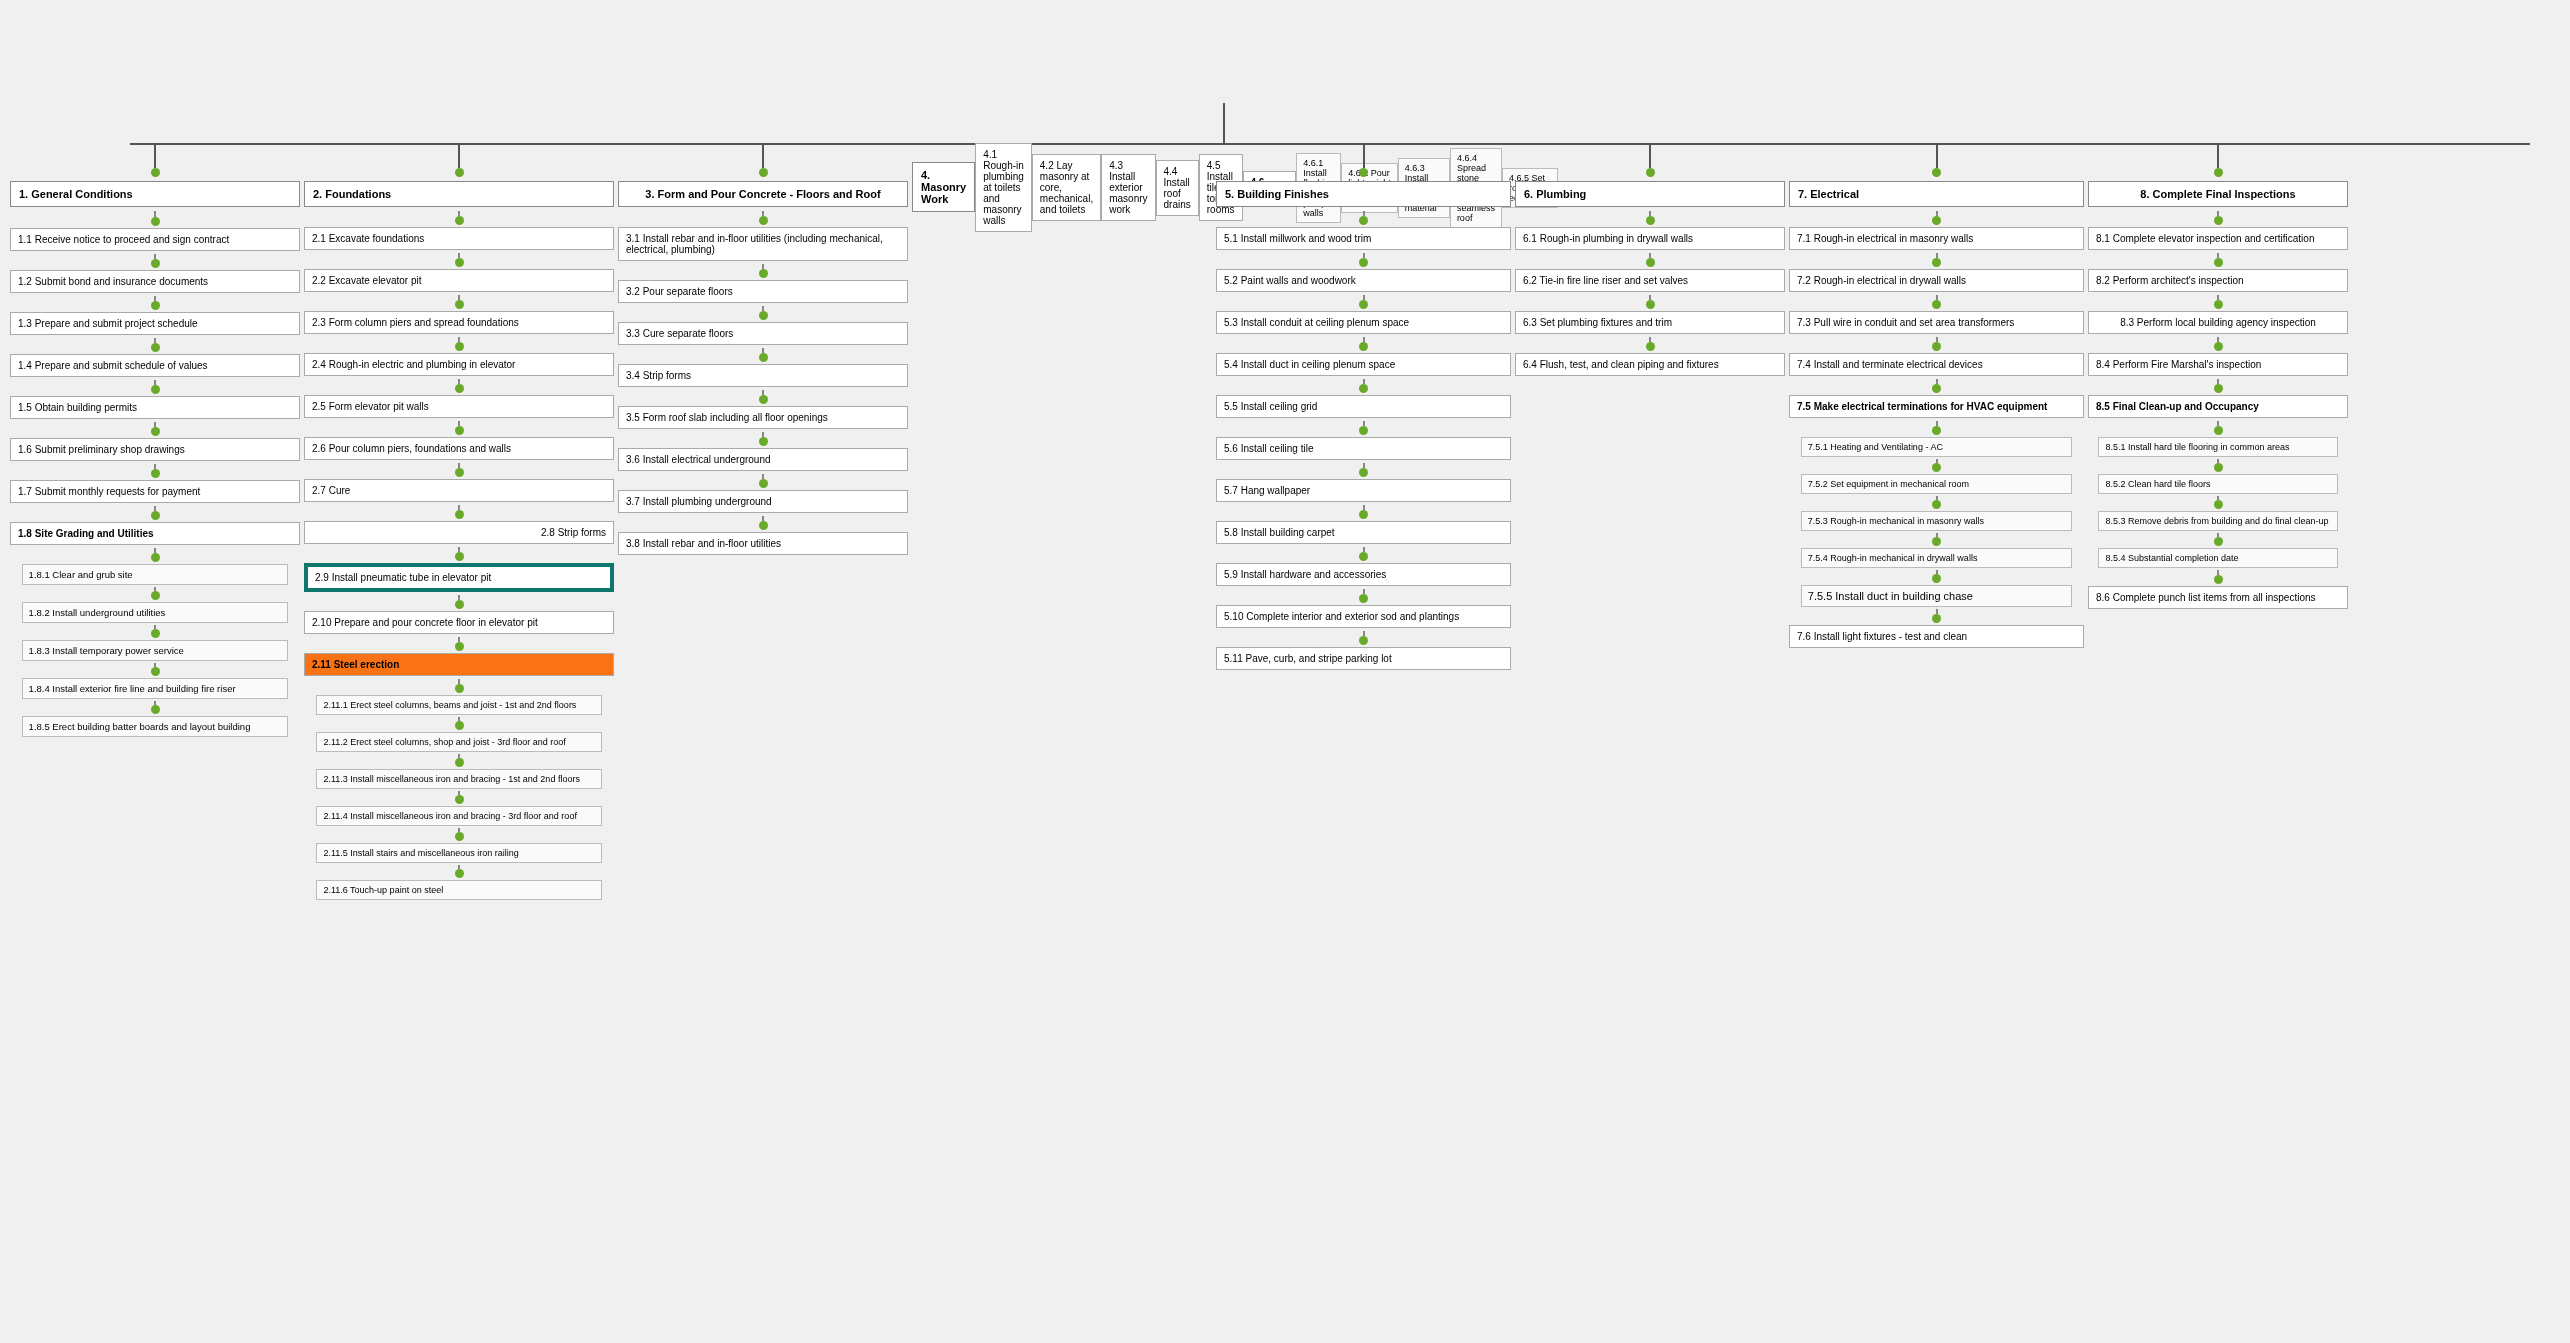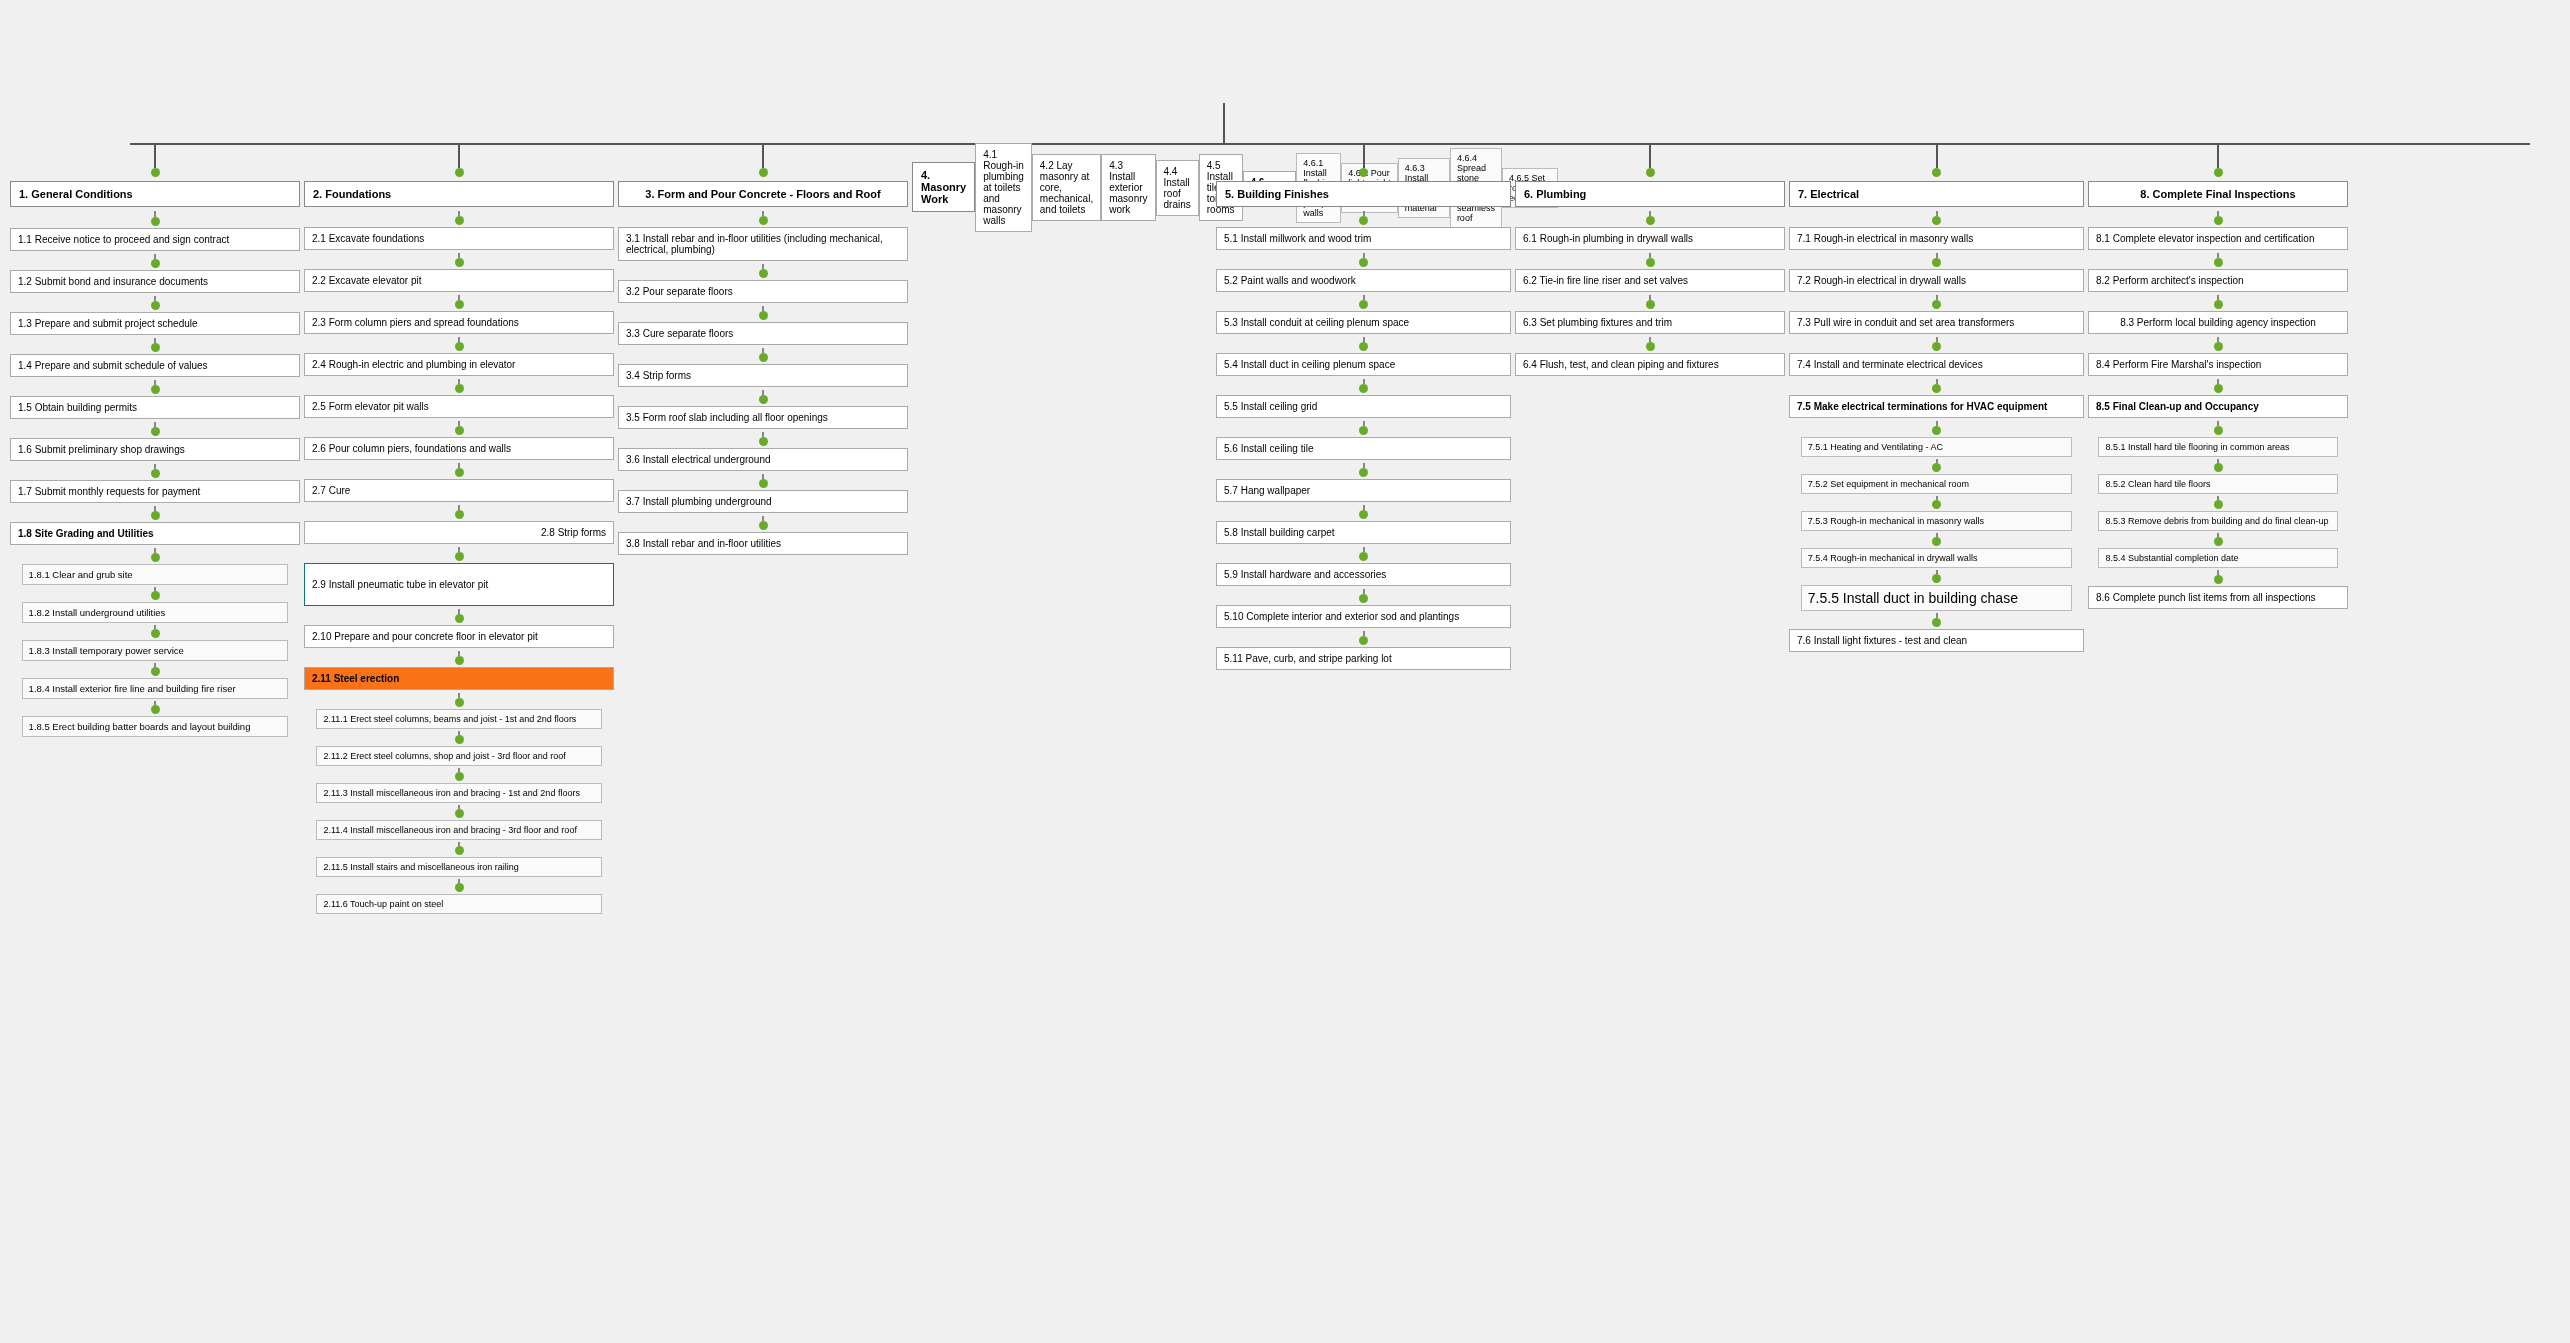--- a/index.html
+++ b/index.html
@@ -114,21 +114,21 @@
       <div style="width:9px;height:9px;background:#6aaa2a;border-radius:50%;margin:0 auto 2px;"></div>
       <div style="width:100%;border:1px solid #aaa;background:#fff;padding:5px 7px;margin-bottom:3px;font-size:10px;"><span>2.6  Pour column piers, foundations and walls</span></div>
       <div style="width:2px;height:5px;background:#888;margin:0 auto;"></div>
       <div style="width:9px;height:9px;background:#6aaa2a;border-radius:50%;margin:0 auto 2px;"></div>
       <div style="width:100%;border:1px solid #aaa;background:#fff;padding:5px 7px;margin-bottom:3px;font-size:10px;"><span>2.7  Cure</span></div>
       <div style="width:2px;height:5px;background:#888;margin:0 auto;"></div>
       <div style="width:9px;height:9px;background:#6aaa2a;border-radius:50%;margin:0 auto 2px;"></div>
       <div style="width:100%;border:1px solid #aaa;background:#fff;padding:5px 7px;margin-bottom:3px;font-size:10px;text-align:right;"><span>2.8  Strip forms</span></div>
       <div style="width:2px;height:5px;background:#888;margin:0 auto;"></div>
       <div style="width:9px;height:9px;background:#6aaa2a;border-radius:50%;margin:0 auto 2px;"></div>
-      <div style="width:100%;border:1px solid #0f766e;background:#fff;padding:15px 7px;margin-bottom:3px;font-size:10px;"><span>2.9  Install pneumatic tube in elevator pit</span></div>
+      <div style="width:100%;border:4px solid #0f766e;background:#fff;padding:5px 7px;margin-bottom:3px;font-size:10px;"><span>2.9  Install pneumatic tube in elevator pit</span></div>
       <div style="width:2px;height:5px;background:#888;margin:0 auto;"></div>
       <div style="width:9px;height:9px;background:#6aaa2a;border-radius:50%;margin:0 auto 2px;"></div>
       <div style="width:100%;border:1px solid #aaa;background:#fff;padding:5px 7px;margin-bottom:3px;font-size:10px;"><span>2.10  Prepare and pour concrete floor in elevator pit</span></div>
       <div style="width:2px;height:5px;background:#888;margin:0 auto;"></div>
       <div style="width:9px;height:9px;background:#6aaa2a;border-radius:50%;margin:0 auto 2px;"></div>
       <div style="width:100%;border:1px solid #aaa;background:#f97316;padding:5px 7px;margin-bottom:3px;font-size:10px;font-weight:bold;"><span>2.11  Steel erection</span></div>
 
       <div style="width:2px;height:5px;background:#888;margin:0 auto;"></div>
       <div style="width:9px;height:9px;background:#6aaa2a;border-radius:50%;margin:0 auto 2px;"></div>
       <div style="width:92%;border:1px solid #bbb;background:#fafafa;padding:4px 6px;margin-bottom:2px;font-size:9px;"><span>2.11.1  Erect steel columns, beams and joist - 1st and 2nd floors</span></div>
@@ -303,21 +303,21 @@
       <div style="width:9px;height:9px;background:#6aaa2a;border-radius:50%;margin:0 auto 2px;"></div>
       <div style="width:92%;border:1px solid #bbb;background:#fafafa;padding:4px 6px;margin-bottom:2px;font-size:9px;"><span>7.5.2  Set equipment in mechanical room</span></div>
       <div style="width:2px;height:4px;background:#888;margin:0 auto;"></div>
       <div style="width:9px;height:9px;background:#6aaa2a;border-radius:50%;margin:0 auto 2px;"></div>
       <div style="width:92%;border:1px solid #bbb;background:#fafafa;padding:4px 6px;margin-bottom:2px;font-size:9px;"><span>7.5.3  Rough-in mechanical in masonry walls</span></div>
       <div style="width:2px;height:4px;background:#888;margin:0 auto;"></div>
       <div style="width:9px;height:9px;background:#6aaa2a;border-radius:50%;margin:0 auto 2px;"></div>
       <div style="width:92%;border:1px solid #bbb;background:#fafafa;padding:4px 6px;margin-bottom:2px;font-size:9px;"><span>7.5.4  Rough-in mechanical in drywall walls</span></div>
       <div style="width:2px;height:4px;background:#888;margin:0 auto;"></div>
       <div style="width:9px;height:9px;background:#6aaa2a;border-radius:50%;margin:0 auto 2px;"></div>
-      <div style="width:92%;border:1px solid #bbb;background:#fafafa;padding:4px 6px;margin-bottom:2px;font-size:14px;"><span>7.5.5  Install duct in building chase</span></div>
+      <div style="width:92%;border:1px solid #bbb;background:#fafafa;padding:4px 6px;margin-bottom:2px;font-size:11px;"><span>7.5.5  Install duct in building chase</span></div>
       <div style="width:2px;height:5px;background:#888;margin:0 auto;"></div>
       <div style="width:9px;height:9px;background:#6aaa2a;border-radius:50%;margin:0 auto 2px;"></div>
       <div style="width:100%;border:1px solid #aaa;background:#fff;padding:5px 7px;margin-bottom:3px;font-size:10px;"><span>7.6  Install light fixtures - test and clean</span></div>
     </div>
 
     <div style="width:260px;flex-shrink:0;display:flex;flex-direction:column;align-items:center;">
       <div style="width:2px;height:25px;background:#555;margin:0 auto;"></div>
       <div style="width:9px;height:9px;background:#6aaa2a;border-radius:50%;margin:0 auto 4px;"></div>
       <div style="width:100%;border:1.5px solid #888;background:#fff;font-weight:bold;font-size:11px;padding:6px 8px;margin-bottom:4px;text-align:center;"><span>8.  Complete Final Inspections</span></div>
       <div style="width:2px;height:5px;background:#888;margin:0 auto;"></div>

